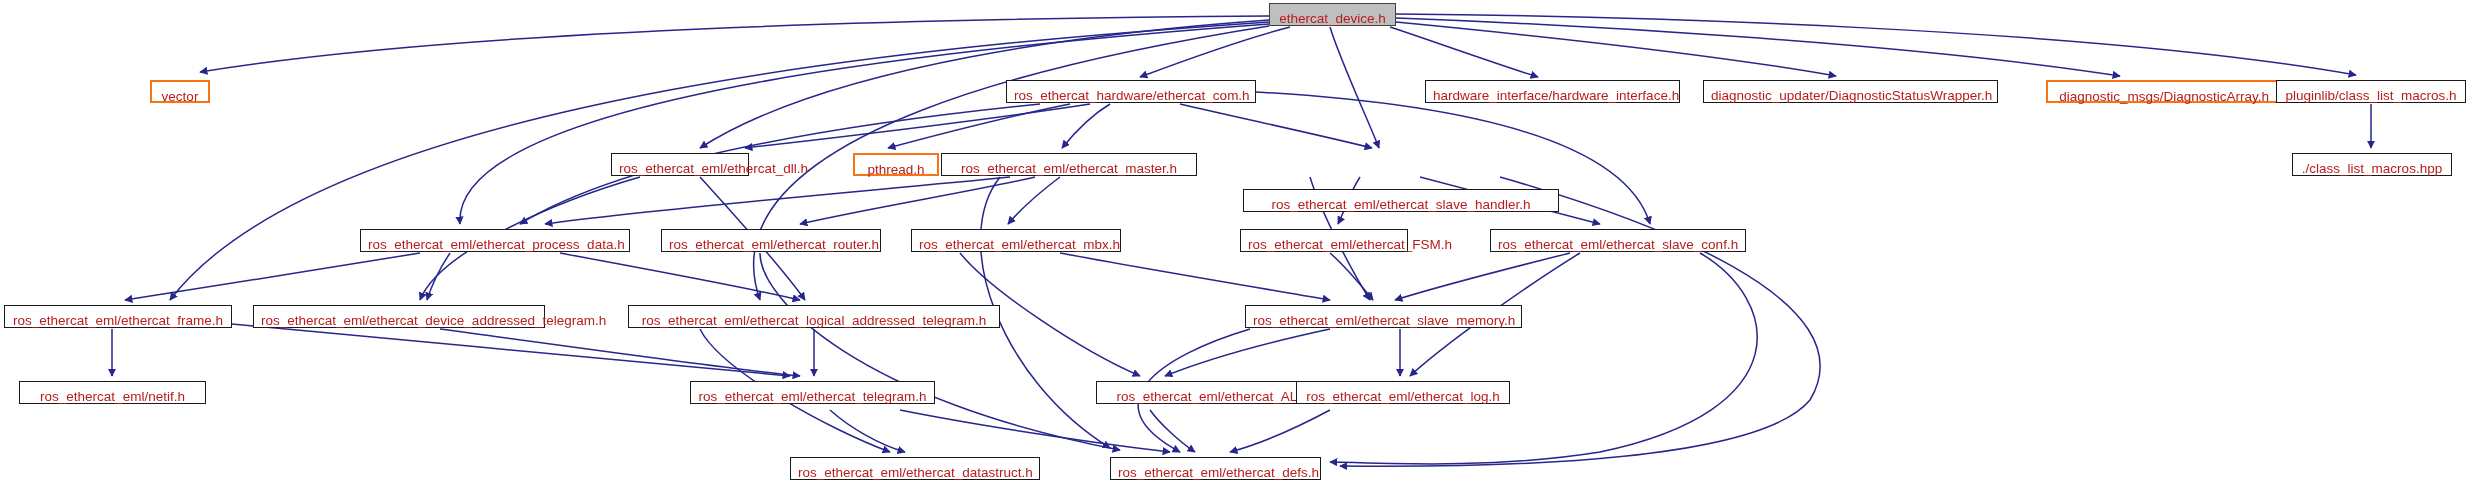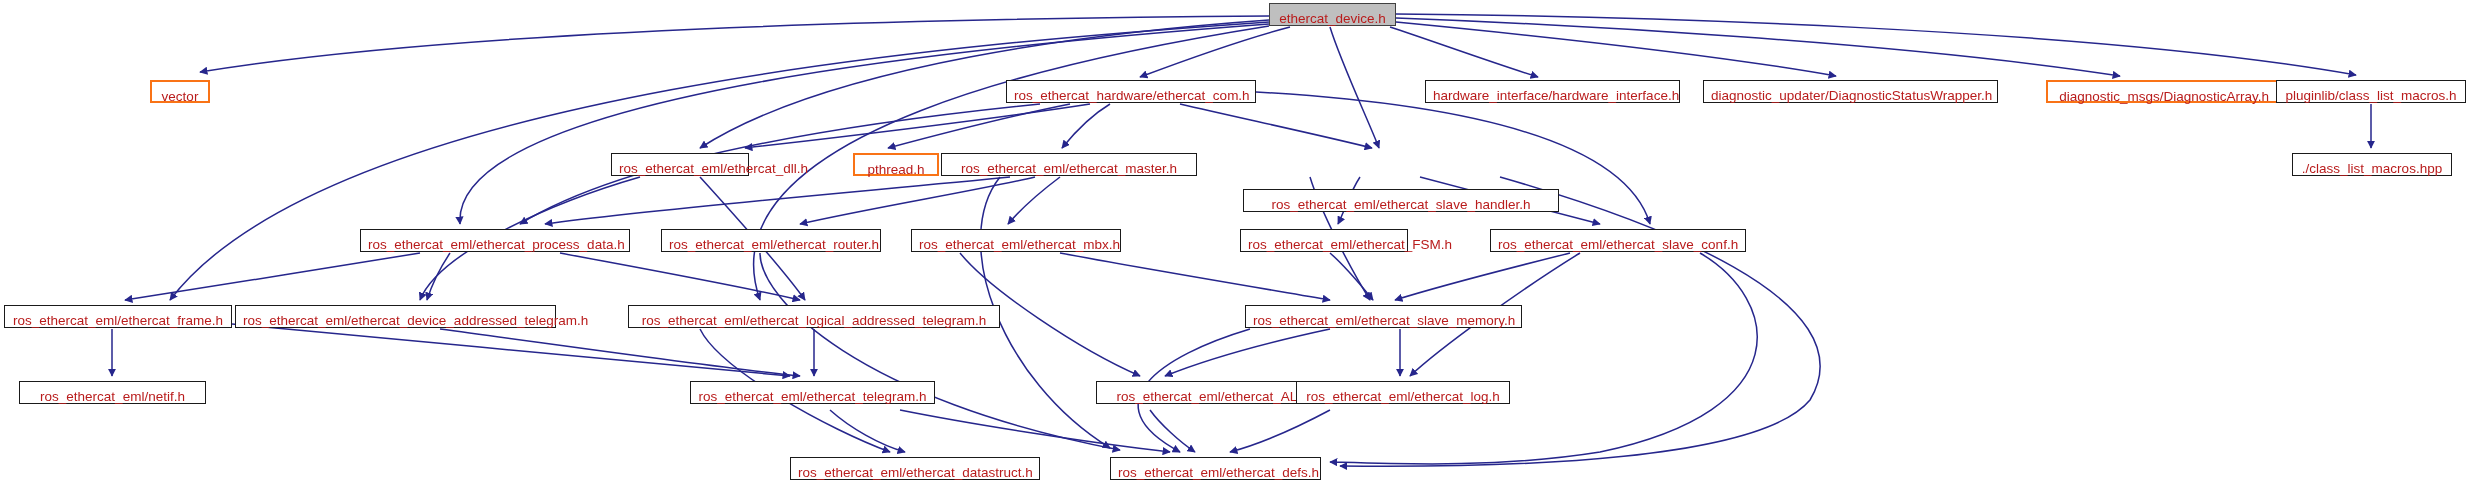--- a/index.html
+++ b/index.html
@@ -122,21 +122,21 @@
     <div class="node strong" style="left: 611px; top: 153px; width: 138px;">ros_ethercat_eml/ethercat_dll.h</div>
     <div class="node ext" style="left: 829px; top: 153px; width: 86px;">pthread.h</div>
     <div class="node strong" style="left: 941px; top: 153px; width: 256px;">ros_ethercat_eml/ethercat_master.h</div>
     <div class="node strong" style="left: 1243px; top: 165px; width: 316px; margin-top: 24px;">ros_ethercat_eml/ethercat_slave_handler.h</div>
     <div class="node strong" style="left: 360px; top: 229px; width: 270px;">ros_ethercat_eml/ethercat_process_data.h</div>
     <div class="node strong" style="left: 661px; top: 229px; width: 220px;">ros_ethercat_eml/ethercat_router.h</div>
     <div class="node strong" style="left: 911px; top: 229px; width: 210px;">ros_ethercat_eml/ethercat_mbx.h</div>
     <div class="node strong" style="left: 1240px; top: 229px; width: 168px;">ros_ethercat_eml/ethercat_FSM.h</div>
     <div class="node strong" style="left: 1490px; top: 229px; width: 256px;">ros_ethercat_eml/ethercat_slave_conf.h</div>
     <div class="node strong" style="left: 4px; top: 305px; width: 228px;">ros_ethercat_eml/ethercat_frame.h</div>
-    <div class="node strong" style="left: 235px; top: 305px; width: 321px;">ros_ethercat_eml/ethercat_device_addressed_telegram.h</div>
+    <div class="node strong" style="left: 253px; top: 305px; width: 292px;">ros_ethercat_eml/ethercat_device_addressed_telegram.h</div>
     <div class="node strong" style="left: 628px; top: 305px; width: 372px;">ros_ethercat_eml/ethercat_logical_addressed_telegram.h</div>
     <div class="node strong" style="left: 1245px; top: 305px; width: 277px;">ros_ethercat_eml/ethercat_slave_memory.h</div>
     <div class="node strong" style="left: 19px; top: 381px; width: 187px;">ros_ethercat_eml/netif.h</div>
     <div class="node strong" style="left: 690px; top: 381px; width: 245px;">ros_ethercat_eml/ethercat_telegram.h</div>
     <div class="node strong" style="left: 1096px; top: 381px; width: 233px;">ros_ethercat_eml/ethercat_AL.h</div>
     <div class="node strong" style="left: 1296px; top: 381px; width: 214px;">ros_ethercat_eml/ethercat_log.h</div>
     <div class="node strong" style="left: 790px; top: 457px; width: 250px;">ros_ethercat_eml/ethercat_datastruct.h</div>
     <div class="node strong" style="left: 1110px; top: 457px; width: 211px;">ros_ethercat_eml/ethercat_defs.h</div>
   </div>
 

